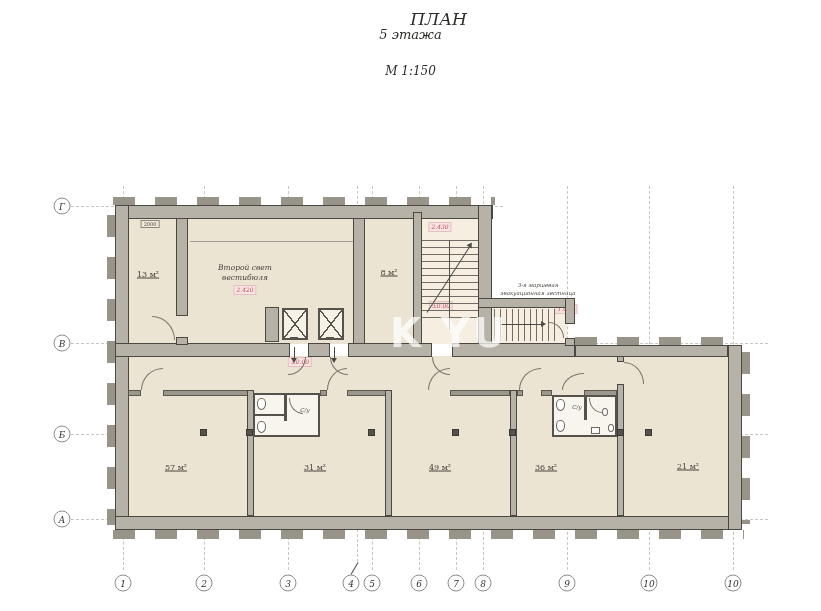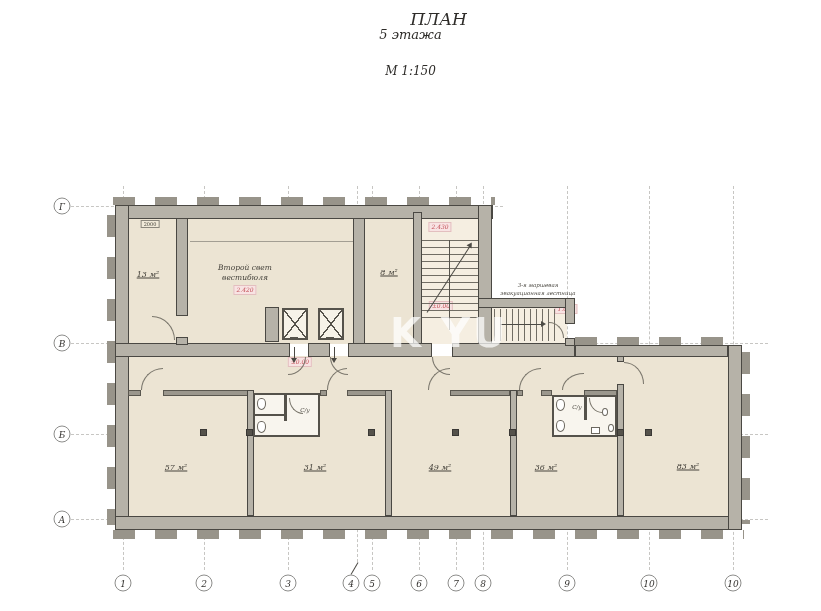--- a/index.html
+++ b/index.html
@@ -1,21 +1,21 @@
 <!DOCTYPE html>
 <html><head>
 <meta charset="utf-8">
 <style>
   * { box-sizing: border-box; margin: 0; padding: 0; }
   body { background:#fff; }
   .canvas { position:relative; width:821px; height:611px; background:#ffffff; overflow:hidden;
             font-family:"DejaVu Serif", serif; }
   
   .title-line { position:absolute; width:100%; text-align:center; font-style:italic; color:#2e2c29; }
-  .rlabel { position:absolute; transform:translate(-50%,-50%); font-style:italic; font-size:8px;
+  .rlabel { position:absolute; transform:translate(-50%,-50%); font-size:8px;
             color:#46433c; text-decoration:underline; white-space:nowrap; }
   .nlabel { position:absolute; transform:translate(-50%,-50%); font-style:italic; font-size:7.5px;
             color:#46433c; white-space:nowrap; }
   .tiny  { font-size:5.5px; }
   .mark { position:absolute; transform:translate(-50%,-50%); font-style:italic; font-size:6px; line-height:8px;
           color:#c4535a; background:#f8e3e3; border:1px solid #e3bfbf; padding:0 2px; white-space:nowrap; }
   .dim  { position:absolute; transform:translate(-50%,-50%); font-size:5px; color:#46433c;
           background:#f1ead9; border:1px solid #8a867c; padding:0 2px; line-height:6px; }
   
   .gv { position:absolute; width:0; border-left:1px dashed #c7c6c3; }
@@ -211,21 +211,21 @@
   <div class="col" style="left:246px;top:429px;"></div>
   <div class="col" style="left:509px;top:429px;"></div>
   <div class="col" style="left:617px;top:429px;"></div>
 
   <div class="rlabel" style="left:148px;top:274px;">13 м²</div>
   <div class="rlabel" style="left:389px;top:272px;">8 м²</div>
   <div class="rlabel" style="left:176px;top:467px;">57 м²</div>
   <div class="rlabel" style="left:315px;top:467px;">31 м²</div>
   <div class="rlabel" style="left:440px;top:467px;">49 м²</div>
   <div class="rlabel" style="left:546px;top:467px;">36 м²</div>
-  <div class="rlabel" style="left:688px;top:466px;">83 м²</div>
+  <div class="rlabel" style="left:688px;top:466px;">21 м²</div>
   <div class="nlabel" style="left:245px;top:267px;">Второй свет</div>
   <div class="nlabel" style="left:245px;top:277px;">вестибюля</div>
   <div class="nlabel tiny" style="left:538px;top:285px;">3-я маршевая</div>
   <div class="nlabel tiny" style="left:538px;top:293px;">эвакуационная  лестница</div>
 
   <div class="mark" style="left:245px;top:290px;">2.420</div>
   <div class="mark" style="left:440px;top:227px;">2.430</div>
   <div class="mark" style="left:441px;top:306px;">±0.00</div>
   <div class="mark" style="left:566px;top:309px;">1.090</div>
   <div class="mark" style="left:300px;top:362px;">±0.00</div>

